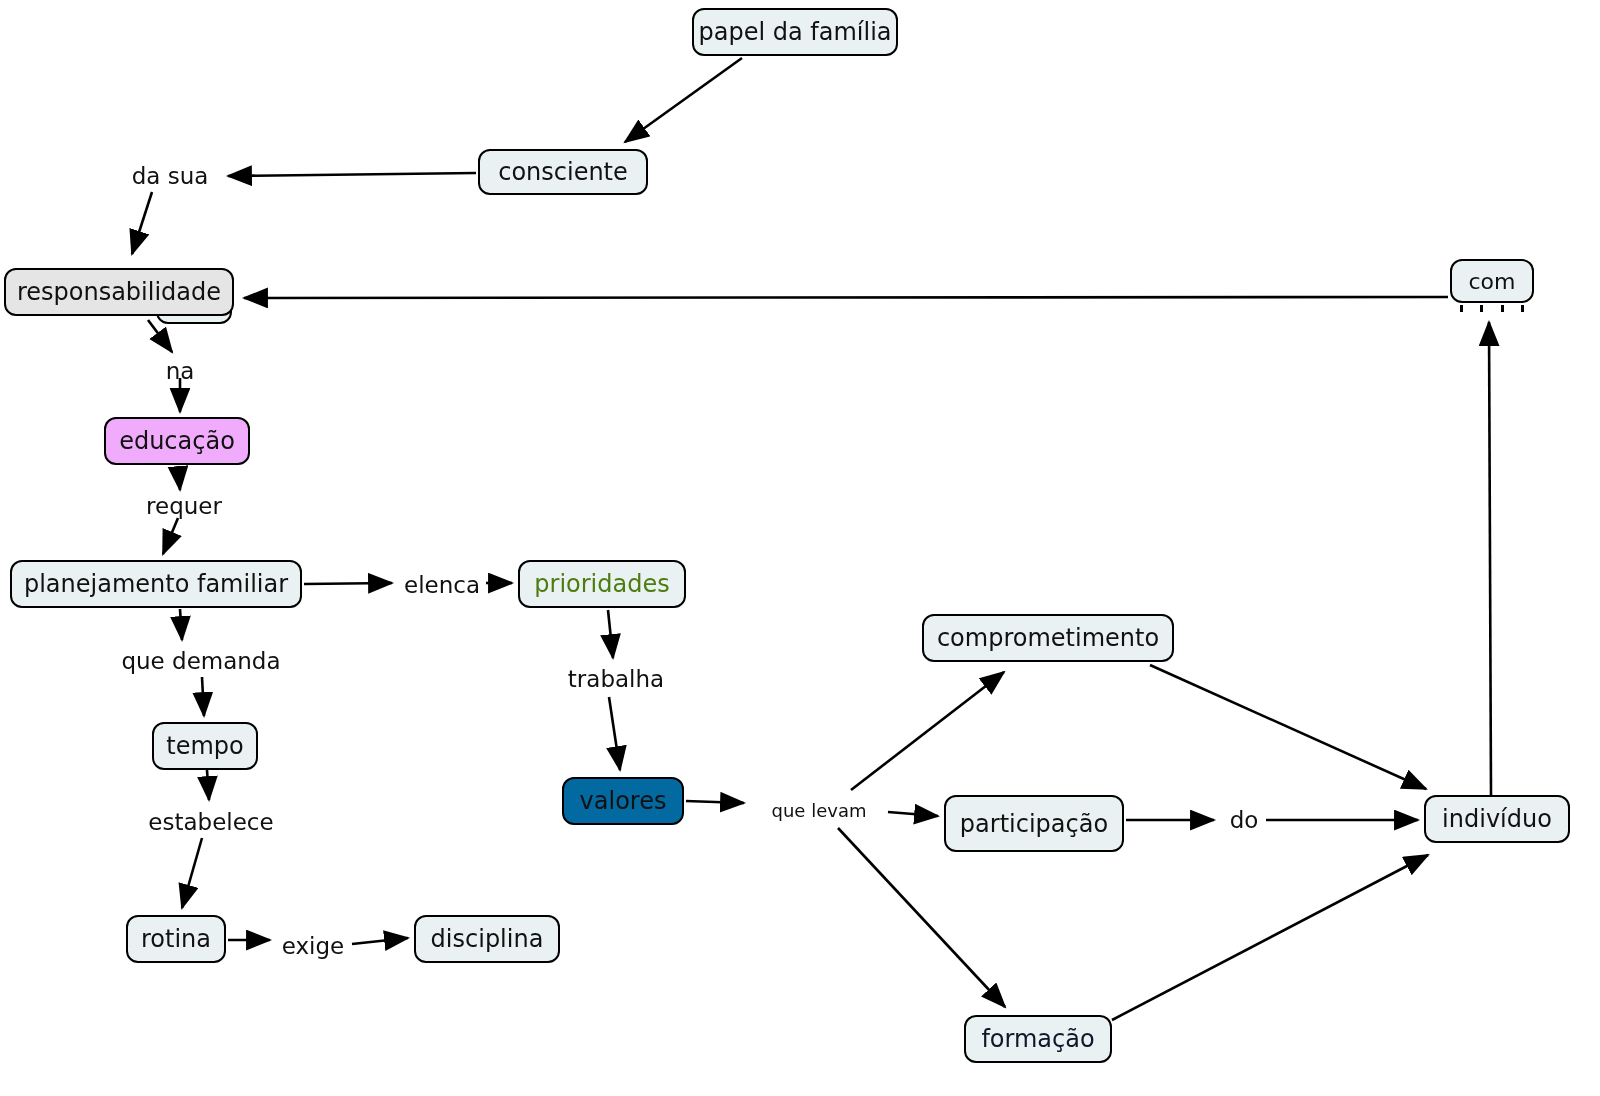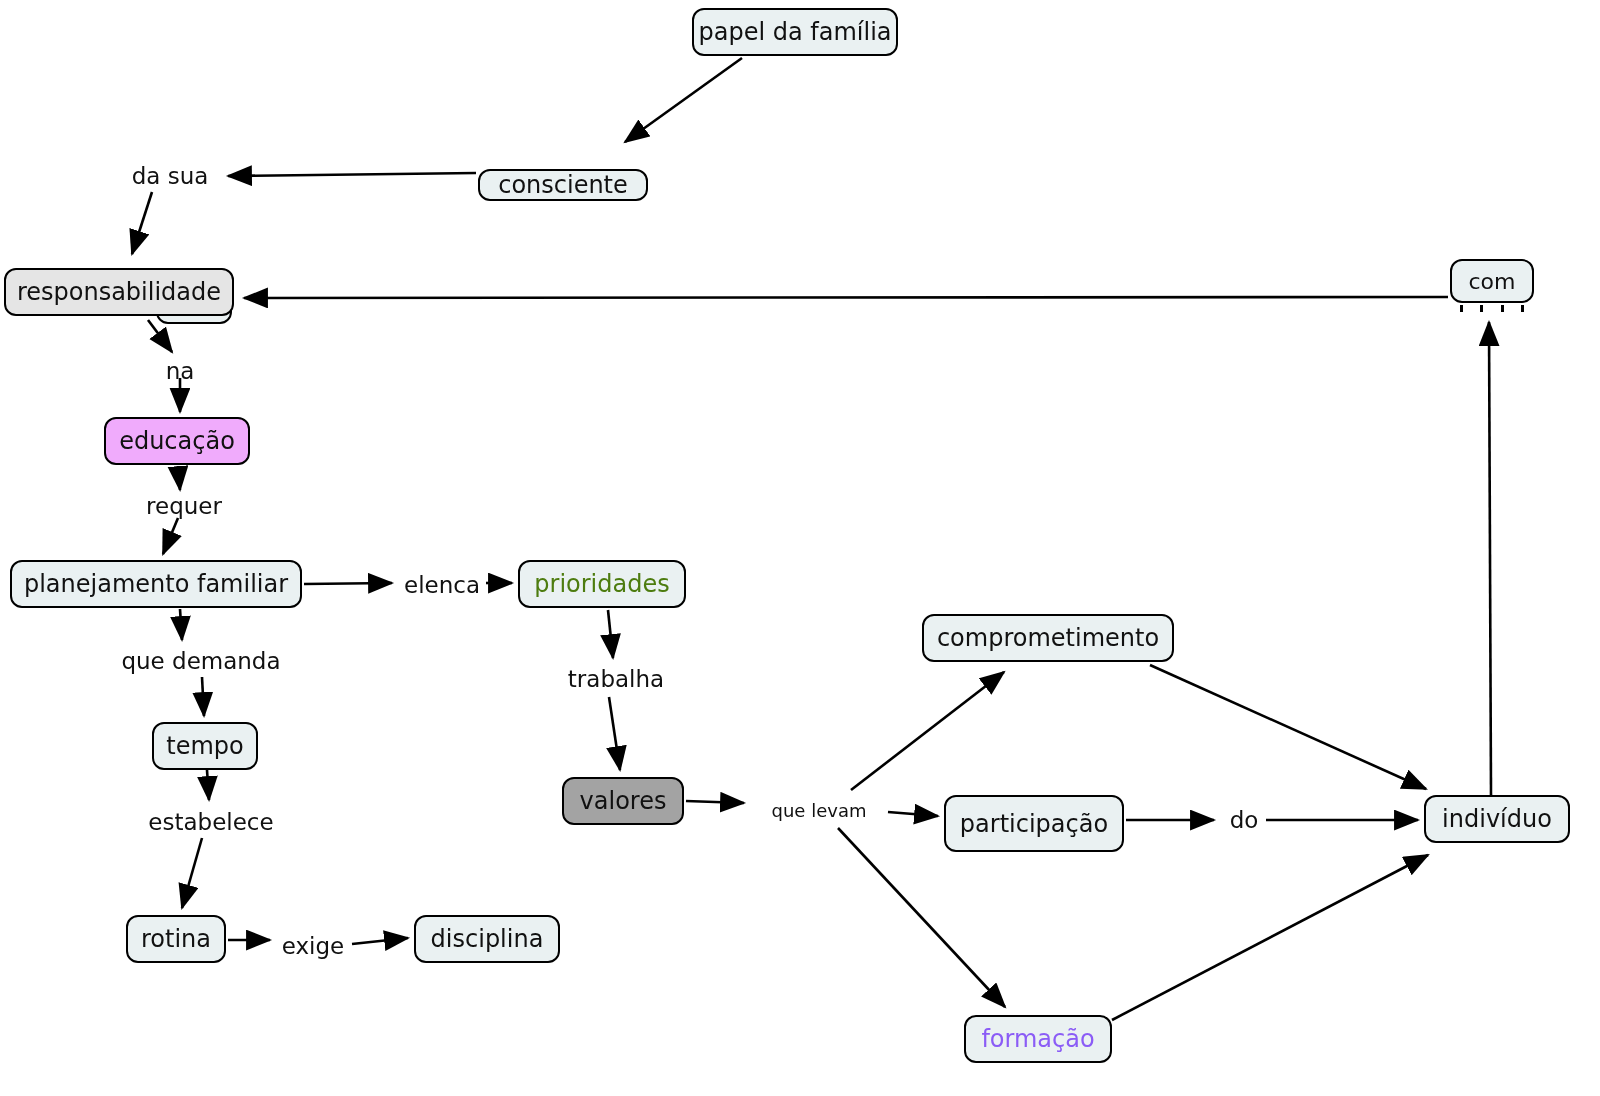--- a/index.html
+++ b/index.html
@@ -107,55 +107,55 @@
         <path d="M 1112 1020 L 1428 855" fill="none" stroke="#000000" stroke-width="2.6" marker-end="url(#arrow)"></path>
         <path d="M 1491 795 L 1489 322" fill="none" stroke="#000000" stroke-width="2.6" marker-end="url(#arrow)"></path>
         <path d="M 1448 297 L 244 298" fill="none" stroke="#000000" stroke-width="2.6" marker-end="url(#arrow)"></path>
       </g>
   </svg>
 
   <div id="node-layer">
       <div class="node" style="left: 692px; top: 8px; width: 206px; height: 48px; font-size: 24px; background: rgb(234, 241, 242); border-color: rgb(0, 0, 0); color: rgb(17, 17, 17);">
         <span>papel da família</span>
       </div>
-      <div class="node" style="left: 478px; top: 149px; width: 170px; height: 32px; font-size: 24px; background: rgb(234, 241, 242); border-color: rgb(0, 0, 0); color: rgb(17, 17, 17); margin-top: 20px;">
+      <div class="node" style="left: 478px; top: 149px; width: 170px; height: 46px; font-size: 24px; background: rgb(234, 241, 242); border-color: rgb(0, 0, 0); color: rgb(17, 17, 17);">
         <span>consciente</span>
       </div>
       <div class="node-shadow" style="left: 156px; top: 290px; width: 76px; height: 34px;"></div>
       <div class="node" style="left: 4px; top: 268px; width: 230px; height: 48px; font-size: 24px; background: #e5e5e5; border-color: rgb(0, 0, 0); color: rgb(17, 17, 17);">
         <span>responsabilidade</span>
       </div>
       <div class="node" style="left: 104px; top: 417px; width: 146px; height: 48px; font-size: 24px; background: #f0abfc; border-color: rgb(0, 0, 0); color: rgb(17, 17, 17);">
         <span>educação</span>
       </div>
       <div class="node" style="left: 10px; top: 560px; width: 292px; height: 48px; font-size: 24px; background: rgb(234, 241, 242); border-color: rgb(0, 0, 0); color: rgb(17, 17, 17);">
         <span>planejamento familiar</span>
       </div>
       <div class="node" style="left: 518px; top: 560px; width: 168px; height: 48px; font-size: 24px; background: rgb(234, 241, 242); border-color: rgb(0, 0, 0); color: #4d7c0f;">
         <span>prioridades</span>
       </div>
       <div class="node" style="left: 152px; top: 722px; width: 106px; height: 48px; font-size: 24px; background: rgb(234, 241, 242); border-color: rgb(0, 0, 0); color: rgb(17, 17, 17);">
         <span>tempo</span>
       </div>
-      <div class="node" style="left: 562px; top: 777px; width: 122px; height: 48px; font-size: 24px; background: #a3a3a3; border-color: rgb(0, 0, 0); color: rgb(17, 17, 17);">
+      <div class="node" style="left: 562px; top: 777px; width: 122px; height: 48px; font-size: 24px; background: #0369a1; border-color: rgb(0, 0, 0); color: rgb(17, 17, 17);">
         <span>valores</span>
       </div>
       <div class="node" style="left: 126px; top: 915px; width: 100px; height: 48px; font-size: 24px; background: rgb(234, 241, 242); border-color: rgb(0, 0, 0); color: rgb(17, 17, 17);">
         <span>rotina</span>
       </div>
       <div class="node" style="left: 414px; top: 915px; width: 146px; height: 48px; font-size: 24px; background: rgb(234, 241, 242); border-color: rgb(0, 0, 0); color: rgb(17, 17, 17);">
         <span>disciplina</span>
       </div>
       <div class="node" style="left: 922px; top: 614px; width: 252px; height: 48px; font-size: 24px; background: rgb(234, 241, 242); border-color: rgb(0, 0, 0); color: rgb(17, 17, 17);">
         <span>comprometimento</span>
       </div>
       <div class="node" style="left: 944px; top: 795px; width: 180px; height: 57px; font-size: 24px; background: rgb(234, 241, 242); border-color: rgb(0, 0, 0); color: rgb(17, 17, 17);">
         <span>participação</span>
       </div>
-      <div class="node" style="left: 964px; top: 1015px; width: 148px; height: 48px; font-size: 24px; background: rgb(234, 241, 242); border-color: rgb(0, 0, 0); color: #8b5cf6;">
+      <div class="node" style="left: 964px; top: 1015px; width: 148px; height: 48px; font-size: 24px; background: rgb(234, 241, 242); border-color: rgb(0, 0, 0); color: #0f172a;">
         <span>formação</span>
       </div>
       <div class="node" style="left: 1424px; top: 795px; width: 146px; height: 48px; font-size: 24px; background: rgb(234, 241, 242); border-color: rgb(0, 0, 0); color: rgb(17, 17, 17);">
         <span>indivíduo</span>
       </div>
       <div class="node" style="left: 1450px; top: 259px; width: 84px; height: 44px; font-size: 22px; background: rgb(234, 241, 242); border-color: rgb(0, 0, 0); color: rgb(17, 17, 17);">
         <span>com</span>
       </div>
       <div class="handles" style="left: 1460px; top: 305px; width: 64px;">
         <i></i>

